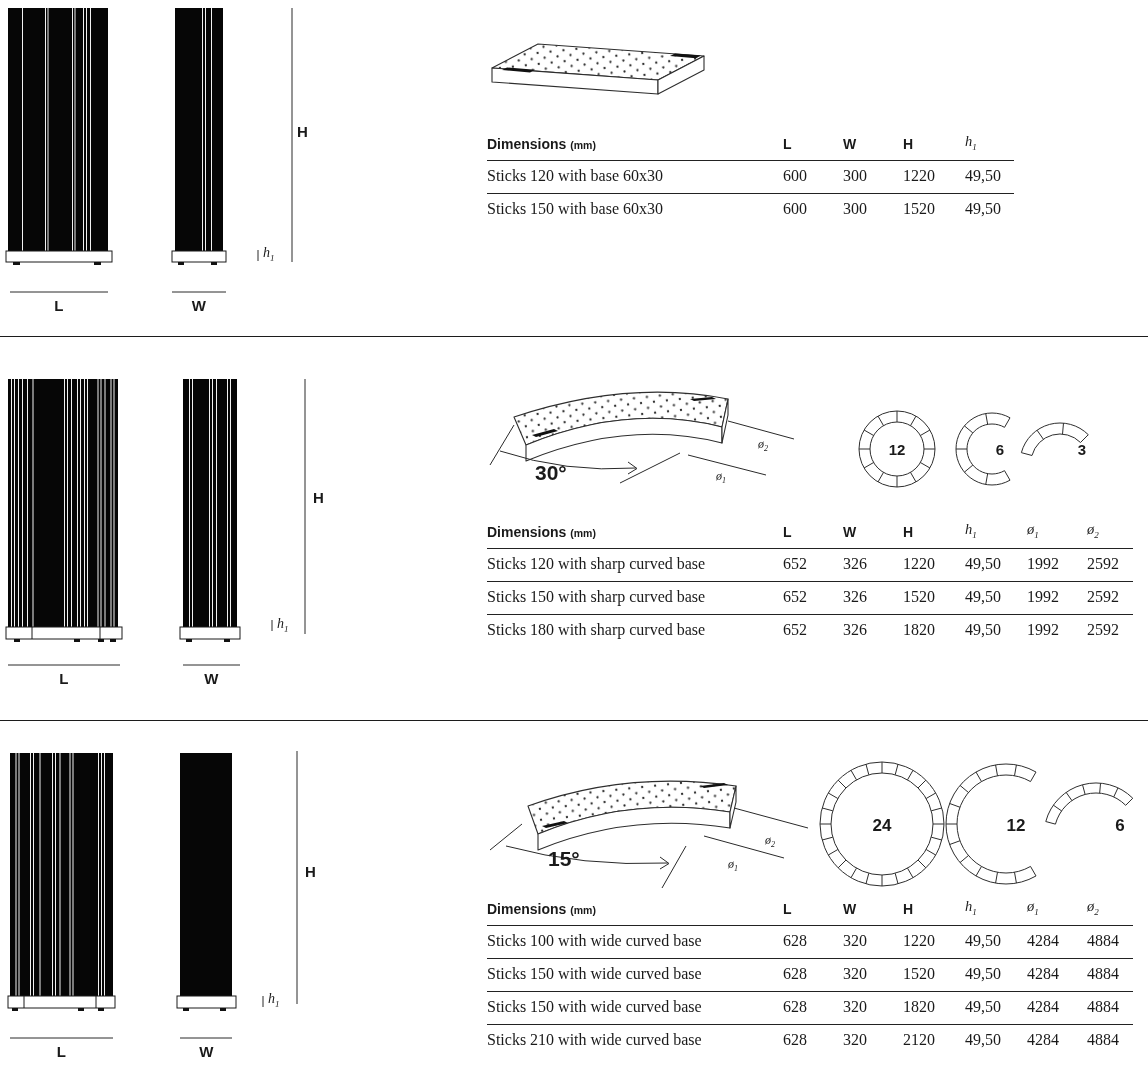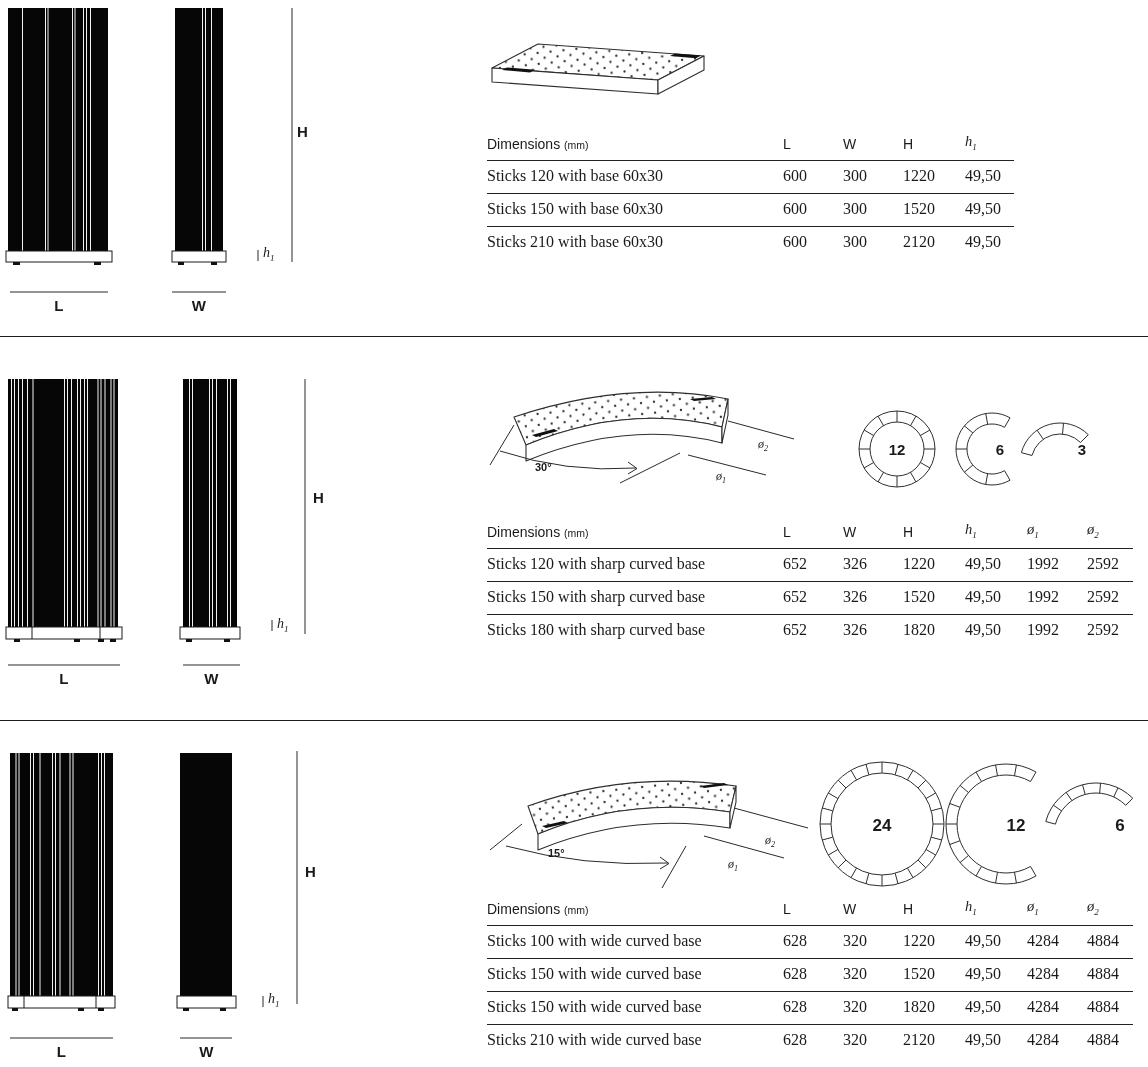--- a/index.html
+++ b/index.html
@@ -9,23 +9,23 @@
   #s1{top:0;height:336px;}
   #s2{top:336px;height:384px;border-top:1px solid #1c1c1c;}
   #s3{top:720px;height:347px;border-top:1px solid #1c1c1c;}
   .abs{position:absolute;}
   .dimlabel{font-weight:bold;font-size:15px;letter-spacing:.5px;color:#1a1a1a;}
   .center{text-align:center;}
   .hsub{font-family:"Liberation Serif",serif;font-style:italic;font-size:14px;color:#1a1a1a;}
   .hsub sub{font-size:9px;}
   .dia{font-family:"Liberation Serif",serif;font-style:italic;font-size:12px;color:#1a1a1a;}
   .dia sub{font-size:8px;}
-  .angle{font-weight:bold;font-size:11px;color:#1a1a1a;}
+  .angle{font-weight:bold;font-size:21px;color:#1a1a1a;}
   table.spec{border-collapse:collapse;table-layout:fixed;}
-  table.spec th{text-align:left;vertical-align:bottom;font-size:14px;font-weight:normal;
+  table.spec th{text-align:left;vertical-align:bottom;font-size:14px;font-weight:bold;
                 padding:0 0 8px 0;border-bottom:1px solid #222;}
   table.spec th .unit{font-size:10.5px;}
   table.spec th.it{font-family:"Liberation Serif",serif;font-style:italic;font-weight:normal;font-size:14.5px;}
   table.spec th.it sub{font-size:9px;}
   table.spec td{font-family:"Liberation Serif",serif;font-size:16px;
                 padding:6px 0 8px 0;border-bottom:1px solid #222;white-space:nowrap;}
   table.spec tr:last-child td{border-bottom:none;}
 </style>
 </head>
 <body>
@@ -113,27 +113,20 @@
             <td>600</td>
             <td>300</td>
             <td>1220</td>
             <td>49,50</td>
           </tr>
         <tr>
             <td>Sticks 150 with base 60x30</td>
             <td>600</td>
             <td>300</td>
             <td>1520</td>
-            <td>49,50</td>
-          </tr>
-        <tr>
-            <td>Sticks 210 with base 60x30</td>
-            <td>600</td>
-            <td>300</td>
-            <td>2120</td>
             <td>49,50</td>
           </tr>
       </tbody>
     </table>
   </div>
 
   <div id="s2" class="section">
     <svg class="abs" style="left:0;top:0" width="350" height="384">
       <g>
         <rect x="8" y="42" width="110" height="248" fill="#060606"></rect>

